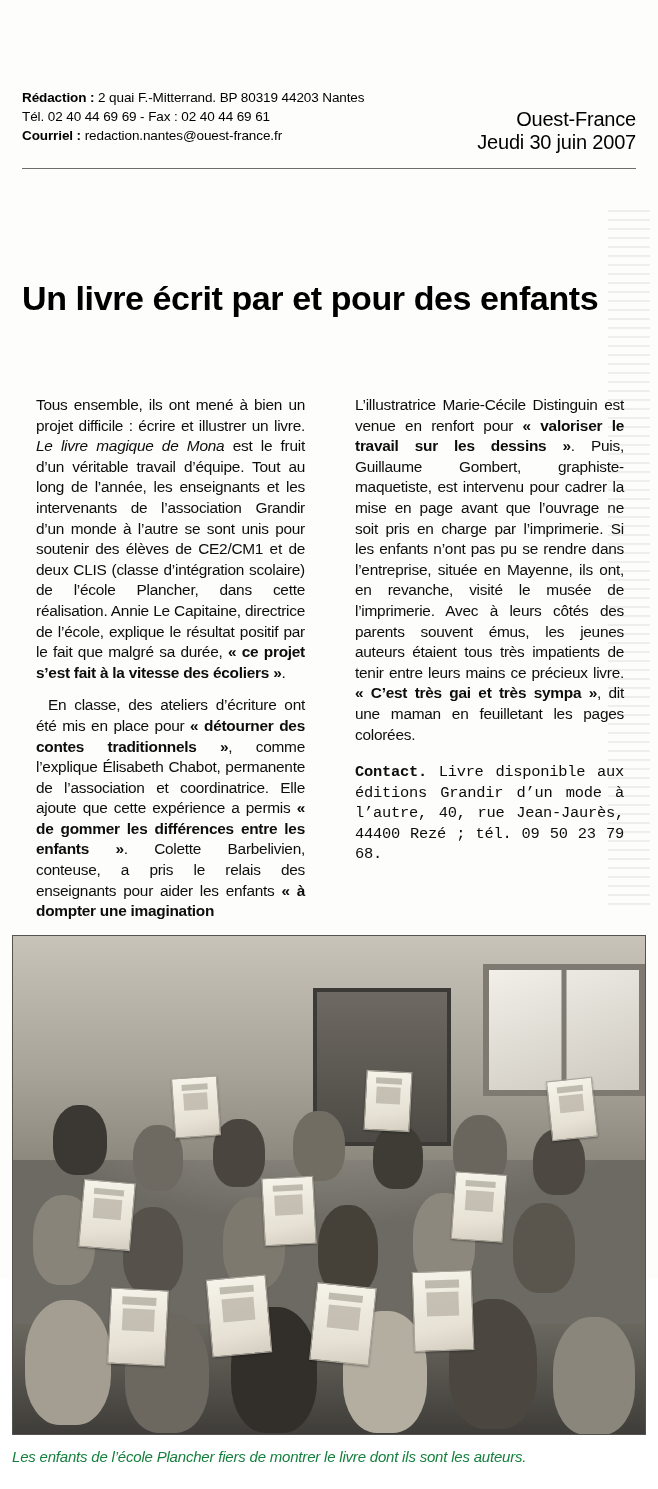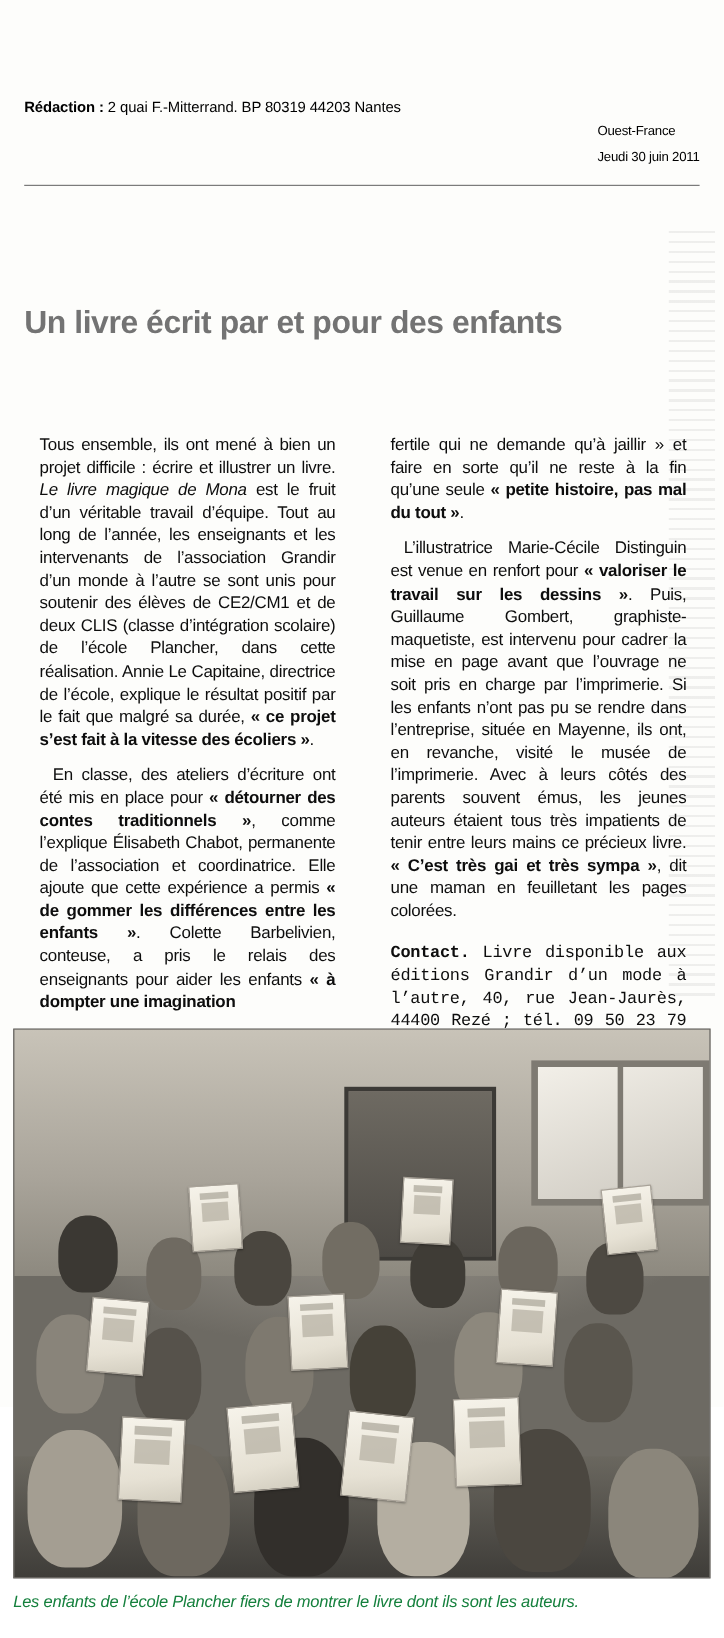--- a/index.html
+++ b/index.html
@@ -34,46 +34,46 @@
   }
   .masthead-left {
     font-size: 13.5px;
     line-height: 19px;
     letter-spacing: -0.1px;
   }
   .masthead-left .lbl {
     font-weight: bold;
   }
   .masthead-right {
-    text-align: left;
-    font-size: 12px;
+    text-align: right;
+    font-size: 20px;
     line-height: 23px;
     letter-spacing: -0.2px;
     padding-top: 20px;
   }
   .rule {
     position: absolute;
     left: 22px;
     top: 168px;
     width: 614px;
     height: 1px;
     background: #6d6d6d;
   }
 
   
   .headline {
     position: absolute;
     left: 22px;
     top: 258px;
     width: 614px;
-    font-size: 29px;
+    font-size: 34px;
     font-weight: bold;
     letter-spacing: -0.4px;
     line-height: 34px;
-    color: #737373;
+    color: #000000;
   }
   .standfirst {
     position: absolute;
     left: 28px;
     top: 305px;
     width: 600px;
     font-size: 17.5px;
     line-height: 24.5px;
     letter-spacing: -0.2px;
     color: #1a1a1a;
@@ -217,40 +217,45 @@
 
 <div class="page">
 
   <div class="bleed"></div>
 
   <div class="masthead">
     <div class="masthead-left">
       <div>
         <span class="lbl">Rédaction :</span><span> 2 quai F.-Mitterrand. BP 80319 44203 Nantes</span>
       </div>
+      <div>
+        <span>Tél.</span><span> 02 40 44 69 69 - Fax : 02 40 44 69 61</span>
+      </div>
+      <div>
+        <span class="lbl">Courriel :</span><span> redaction.nantes@ouest-france.fr</span>
+      </div>
     </div>
     <div class="masthead-right">
       <div>Ouest-France</div>
-      <div>Jeudi 30 juin 2011</div>
+      <div>Jeudi 30 juin 2007</div>
     </div>
   </div>
 
   <div class="rule"></div>
 
   <h1 class="headline">Un livre écrit par et pour des enfants</h1>
 
   <div class="columns">
 
     <div class="col">
       <p><span>Tous ensemble, ils ont mené à bien un projet difficile : écrire et illustrer un livre. </span><i>Le livre magique de Mona</i><span> est le fruit d’un véritable travail d’équipe. Tout au long de l’année, les enseignants et les intervenants de l’association Grandir d’un monde à l’autre se sont unis pour soutenir des élèves de CE2/CM1 et de deux CLIS (classe d’intégration scolaire) de l’école Plancher, dans cette réalisation. Annie Le Capitaine, directrice de l’école, explique le résultat positif par le fait que malgré sa durée, </span><b>« ce projet s’est fait à la vitesse des écoliers »</b><span>.</span></p>
       <p><span>En classe, des ateliers d’écriture ont été mis en place pour </span><b>« détourner des contes traditionnels »</b><span>, comme l’explique Élisabeth Chabot, permanente de l’association et coordinatrice. Elle ajoute que cette expérience a permis </span><b>« de gommer les différences entre les enfants »</b><span>. Colette Barbelivien, conteuse, a pris le relais des enseignants pour aider les enfants </span><b>« à dompter une imagination</b></p>
     </div>
 
     <div class="col">
-      <p><span>fertile qui ne demande qu’à jaillir » et faire en sorte qu’il ne reste à la fin qu’une seule </span><b>« petite histoire, pas mal du tout »</b><span>.</span></p>
       <p><span>L’illustratrice Marie-Cécile Distinguin est venue en renfort pour </span><b>« valoriser le travail sur les dessins »</b><span>. Puis, Guillaume Gombert, graphiste-maquetiste, est intervenu pour cadrer la mise en page avant que l’ouvrage ne soit pris en charge par l’imprimerie. Si les enfants n’ont pas pu se rendre dans l’entreprise, située en Mayenne, ils ont, en revanche, visité le musée de l’imprimerie. Avec à leurs côtés des parents souvent émus, les jeunes auteurs étaient tous très impatients de tenir entre leurs mains ce précieux livre. </span><b>« C’est très gai et très sympa »</b><span>, dit une maman en feuilletant les pages colorées.</span></p>
       <p class="contact"><b>Contact.</b><span> Livre disponible aux éditions Grandir d’un mode à l’autre, 40, rue Jean-Jaurès, 44400 Rezé ; tél. 09 50 23 79 68.</span></p>
     </div>
 
   </div>
 
   <div class="photo-wrap">
     <div class="photo">
       <div class="wall"></div>
       <div class="window"></div>

